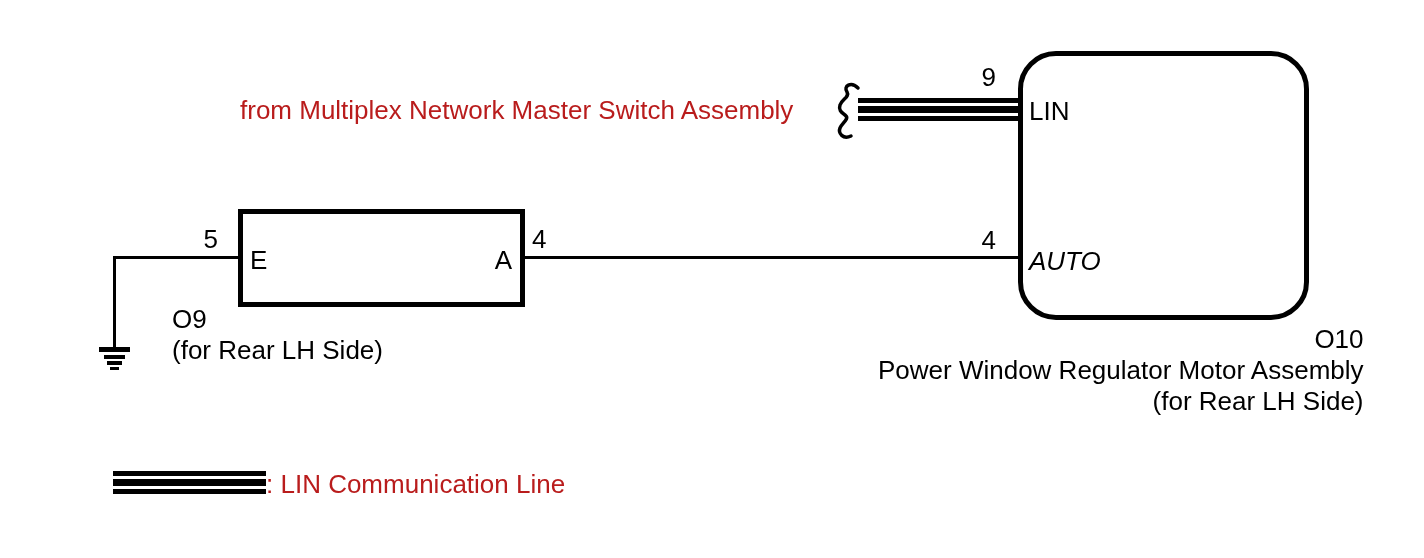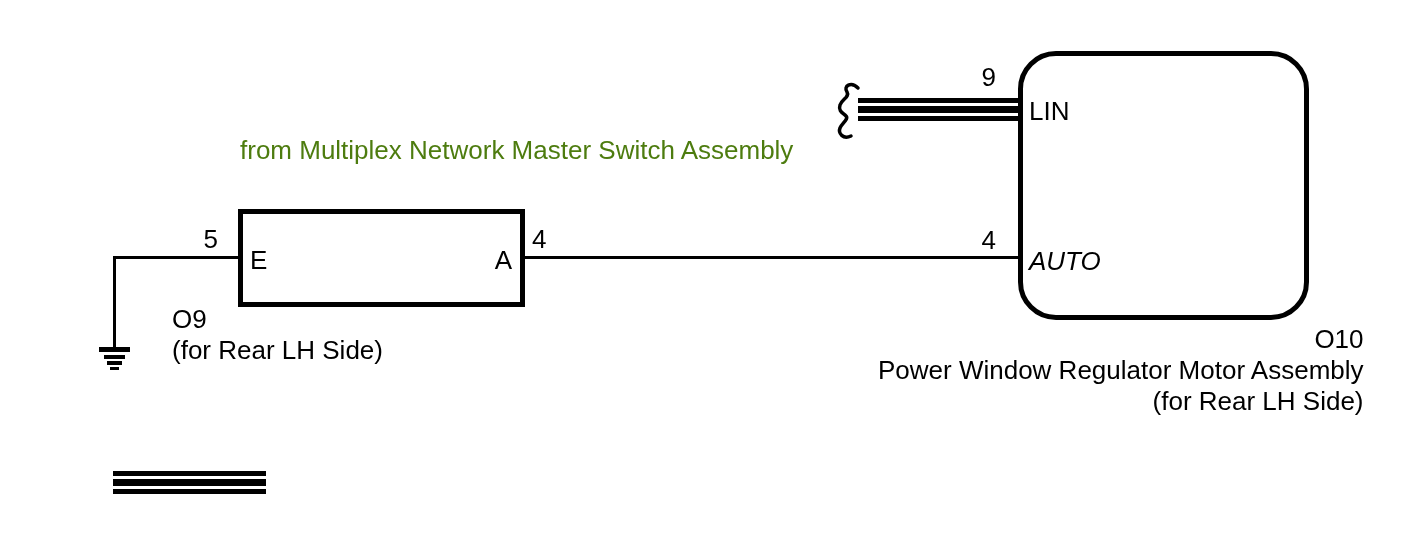--- a/index.html
+++ b/index.html
@@ -11,22 +11,21 @@
     color: #000000;
     font-family: "Liberation Sans", sans-serif;
     overflow: hidden;
   }
   .abs { position: absolute; }
   .txt {
     position: absolute;
     font-size: 26px;
     line-height: 1.05;
     white-space: nowrap;
-    color: #4d7c0f;
-    margin-top: 40px;
+    color: #b91c1c;
   }
   .pin-num {
     position: absolute;
     font-size: 26px;
     line-height: 1;
     white-space: nowrap;
     color: #000;
   }
   .wire { position: absolute; background: #000; }
   .lin-stripe {
@@ -104,14 +103,15 @@
     <div>(for Rear LH Side)</div>
   </div>
 
   <div class="label-block" style="left:878px; top:324px;text-align:right;">
     <div>O10</div>
     <div>Power Window Regulator Motor Assembly</div>
     <div>(for Rear LH Side)</div>
   </div>
 
   <div class="lin-stripe" style="left:113px; top:471px; width:153px;"></div>
+  <div class="txt" style="left:266px; top:471px;">: LIN Communication Line</div>
 
 </div>
 
 </body></html>

